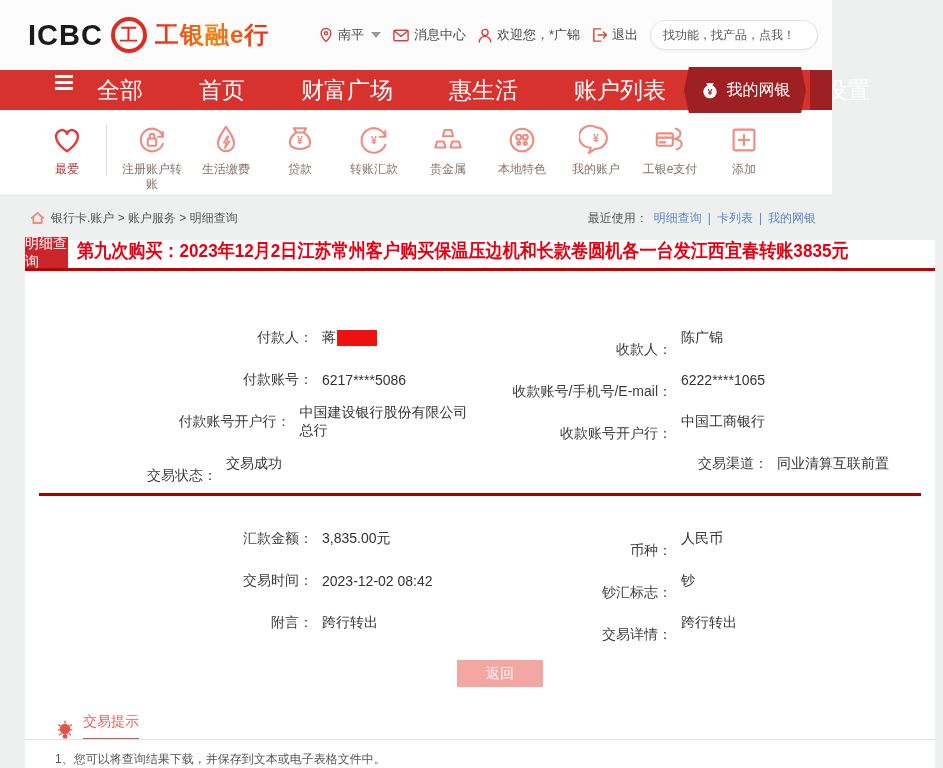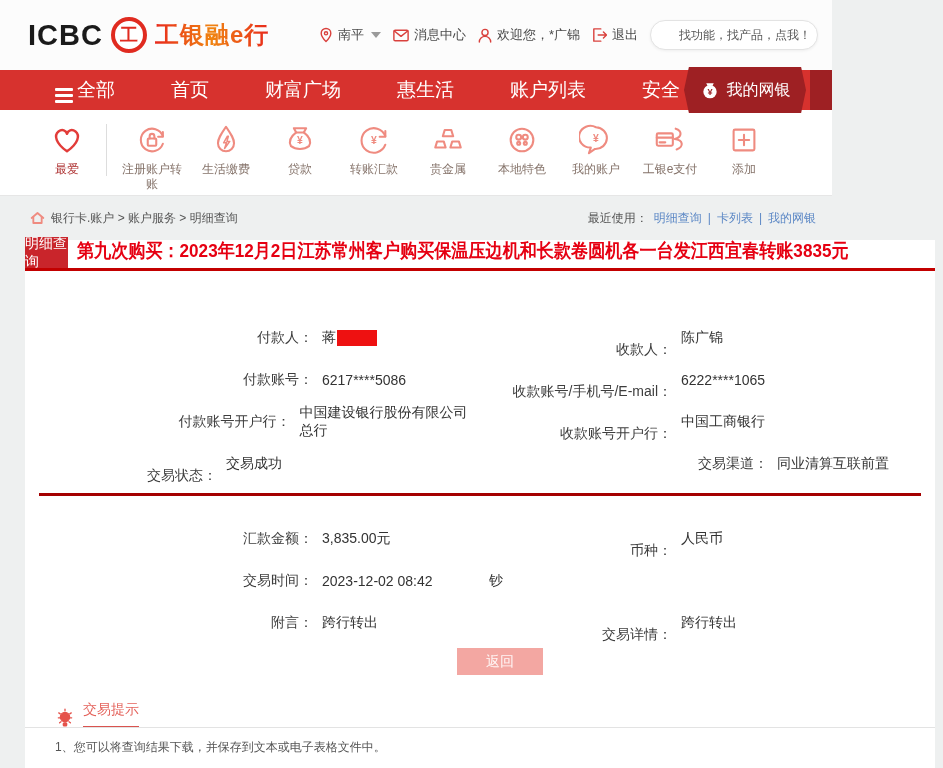--- a/index.html
+++ b/index.html
@@ -18,27 +18,27 @@
   .logo-cn { font-size:24px; font-weight:bold;
     background:linear-gradient(90deg,#e8291c,#f08411,#e8291c); -webkit-background-clip:text;
     background-clip:text; color:transparent; letter-spacing:1px; }
   .top-right { display:flex; align-items:center; gap:12px; }
   .top-item { display:flex; align-items:center; gap:5px; font-size:13px; color:#4a4a4a; cursor:pointer; }
   .caret-down { width:0; height:0; border-left:5px solid transparent; border-right:5px solid transparent;
     border-top:6px solid #9a9a9a; margin-left:2px; }
   .searchbox { display:flex; align-items:center; width:168px; height:30px; background:#fff;
     border:1px solid #e3e3e3; border-radius:16px; padding:0 8px 0 12px;
     box-shadow:0 1px 3px rgba(0,0,0,0.06); }
-  .searchbox input { border:none; outline:none; flex:1; font-size:12px; color:#444; background:transparent;margin-left:16px; }
+  .searchbox input { border:none; outline:none; flex:1; font-size:12px; color:#444; background:transparent; }
   .searchbox input::placeholder { color:#555; }
 
   
   .mainnav { height:40px; background:#d7322e; display:flex; align-items:center;
     padding-left:55px; gap:56px; position:relative; }
-  .nav-item { color:#fff; font-size:19px; display:flex; align-items:flex-end; gap:4px; cursor:pointer; white-space:nowrap; }
+  .nav-item { color:#fff; font-size:23px; display:flex; align-items:flex-start; gap:24px; cursor:pointer; white-space:nowrap; }
   .burger { display:inline-flex; flex-direction:column; gap:3px; }
   .burger i { width:18px; height:3px; background:#fff; border-radius:1px; }
   .mybank-ribbon { position:absolute; right:26px; top:-3px; height:46px; width:122px;
     background:#9e2023; color:#fff; display:flex; align-items:center; justify-content:center;
     gap:7px; font-size:16px; cursor:pointer;
     clip-path:polygon(4% 0,96% 0,100% 50%,96% 100%,4% 100%,0 50%); }
   .ribbon-tail { position:absolute; right:0; top:0; width:22px; height:40px; background:#9e2023; }
 
   
   .quickrow { height:86px; background:#fff; border-bottom:1px solid #e6e6e6;
@@ -69,21 +69,21 @@
   .frow { display:flex; height:42px; align-items:center; }
   .fhalf { width:50%; display:flex; align-items:center; }
   .flabel { text-align:right; font-size:14px; color:#3d3d3d; }
   .fhalf.lft .flabel { width:288px; }
   .fhalf.rgt .flabel { width:192px;margin-top:24px; }
   .fvalue { font-size:14px; color:#333; padding-left:9px; display:flex; align-items:center; }
   .redact { display:inline-block; width:40px; height:16px; background:#ee1111; margin-left:1px; }
   .red-divider { border:none; border-top:3px solid #a40000; margin:8px 14px 0 14px; }
   .fields-bottom { padding-top:22px; }
 
-  .btnrow { display:flex; justify-content:center; margin-top:4px;padding-left:40px; }
+  .btnrow { display:flex; justify-content:center; margin-top:16px;padding-left:40px; }
   .back-btn { width:86px; height:27px; background:#f3a7a2; color:#fff7f6; border:none;
     font-size:14px; cursor:pointer; font-family:inherit; }
 
   .tips-head { display:flex; align-items:flex-end; gap:8px; margin:26px 0 0 30px;
     position:relative; }
   .tips-rule { border-bottom:1px solid #e3e3e3; margin:0 0 0 0; position:relative; top:-1px; }
   .tips-title { font-size:14px; color:#e4635c; padding-bottom:7px; border-bottom:2px solid #d9534f; }
   .tips-list { list-style:none; margin:9px 0 0 30px; padding-bottom:14px; }
   .tips-list li { font-size:12px; color:#555; line-height:19px; }
 
@@ -368,20 +368,21 @@
             <span class="flabel">币种：</span>
           <span class="fvalue">人民币</span>
           </div>
       </div>
       <div class="frow">
         <div class="fhalf lft">
             <span class="flabel">交易时间：</span>
           <span class="fvalue">2023-12-02 08:42</span>
           </div>
         <div class="fhalf rgt">
+            <span class="flabel">钞汇标志：</span>
           <span class="fvalue">钞</span>
           </div>
       </div>
       <div class="frow">
         <div class="fhalf lft">
             <span class="flabel">附言：</span>
           <span class="fvalue">跨行转出</span>
           </div>
         <div class="fhalf rgt">
             <span class="flabel">交易详情：</span>

